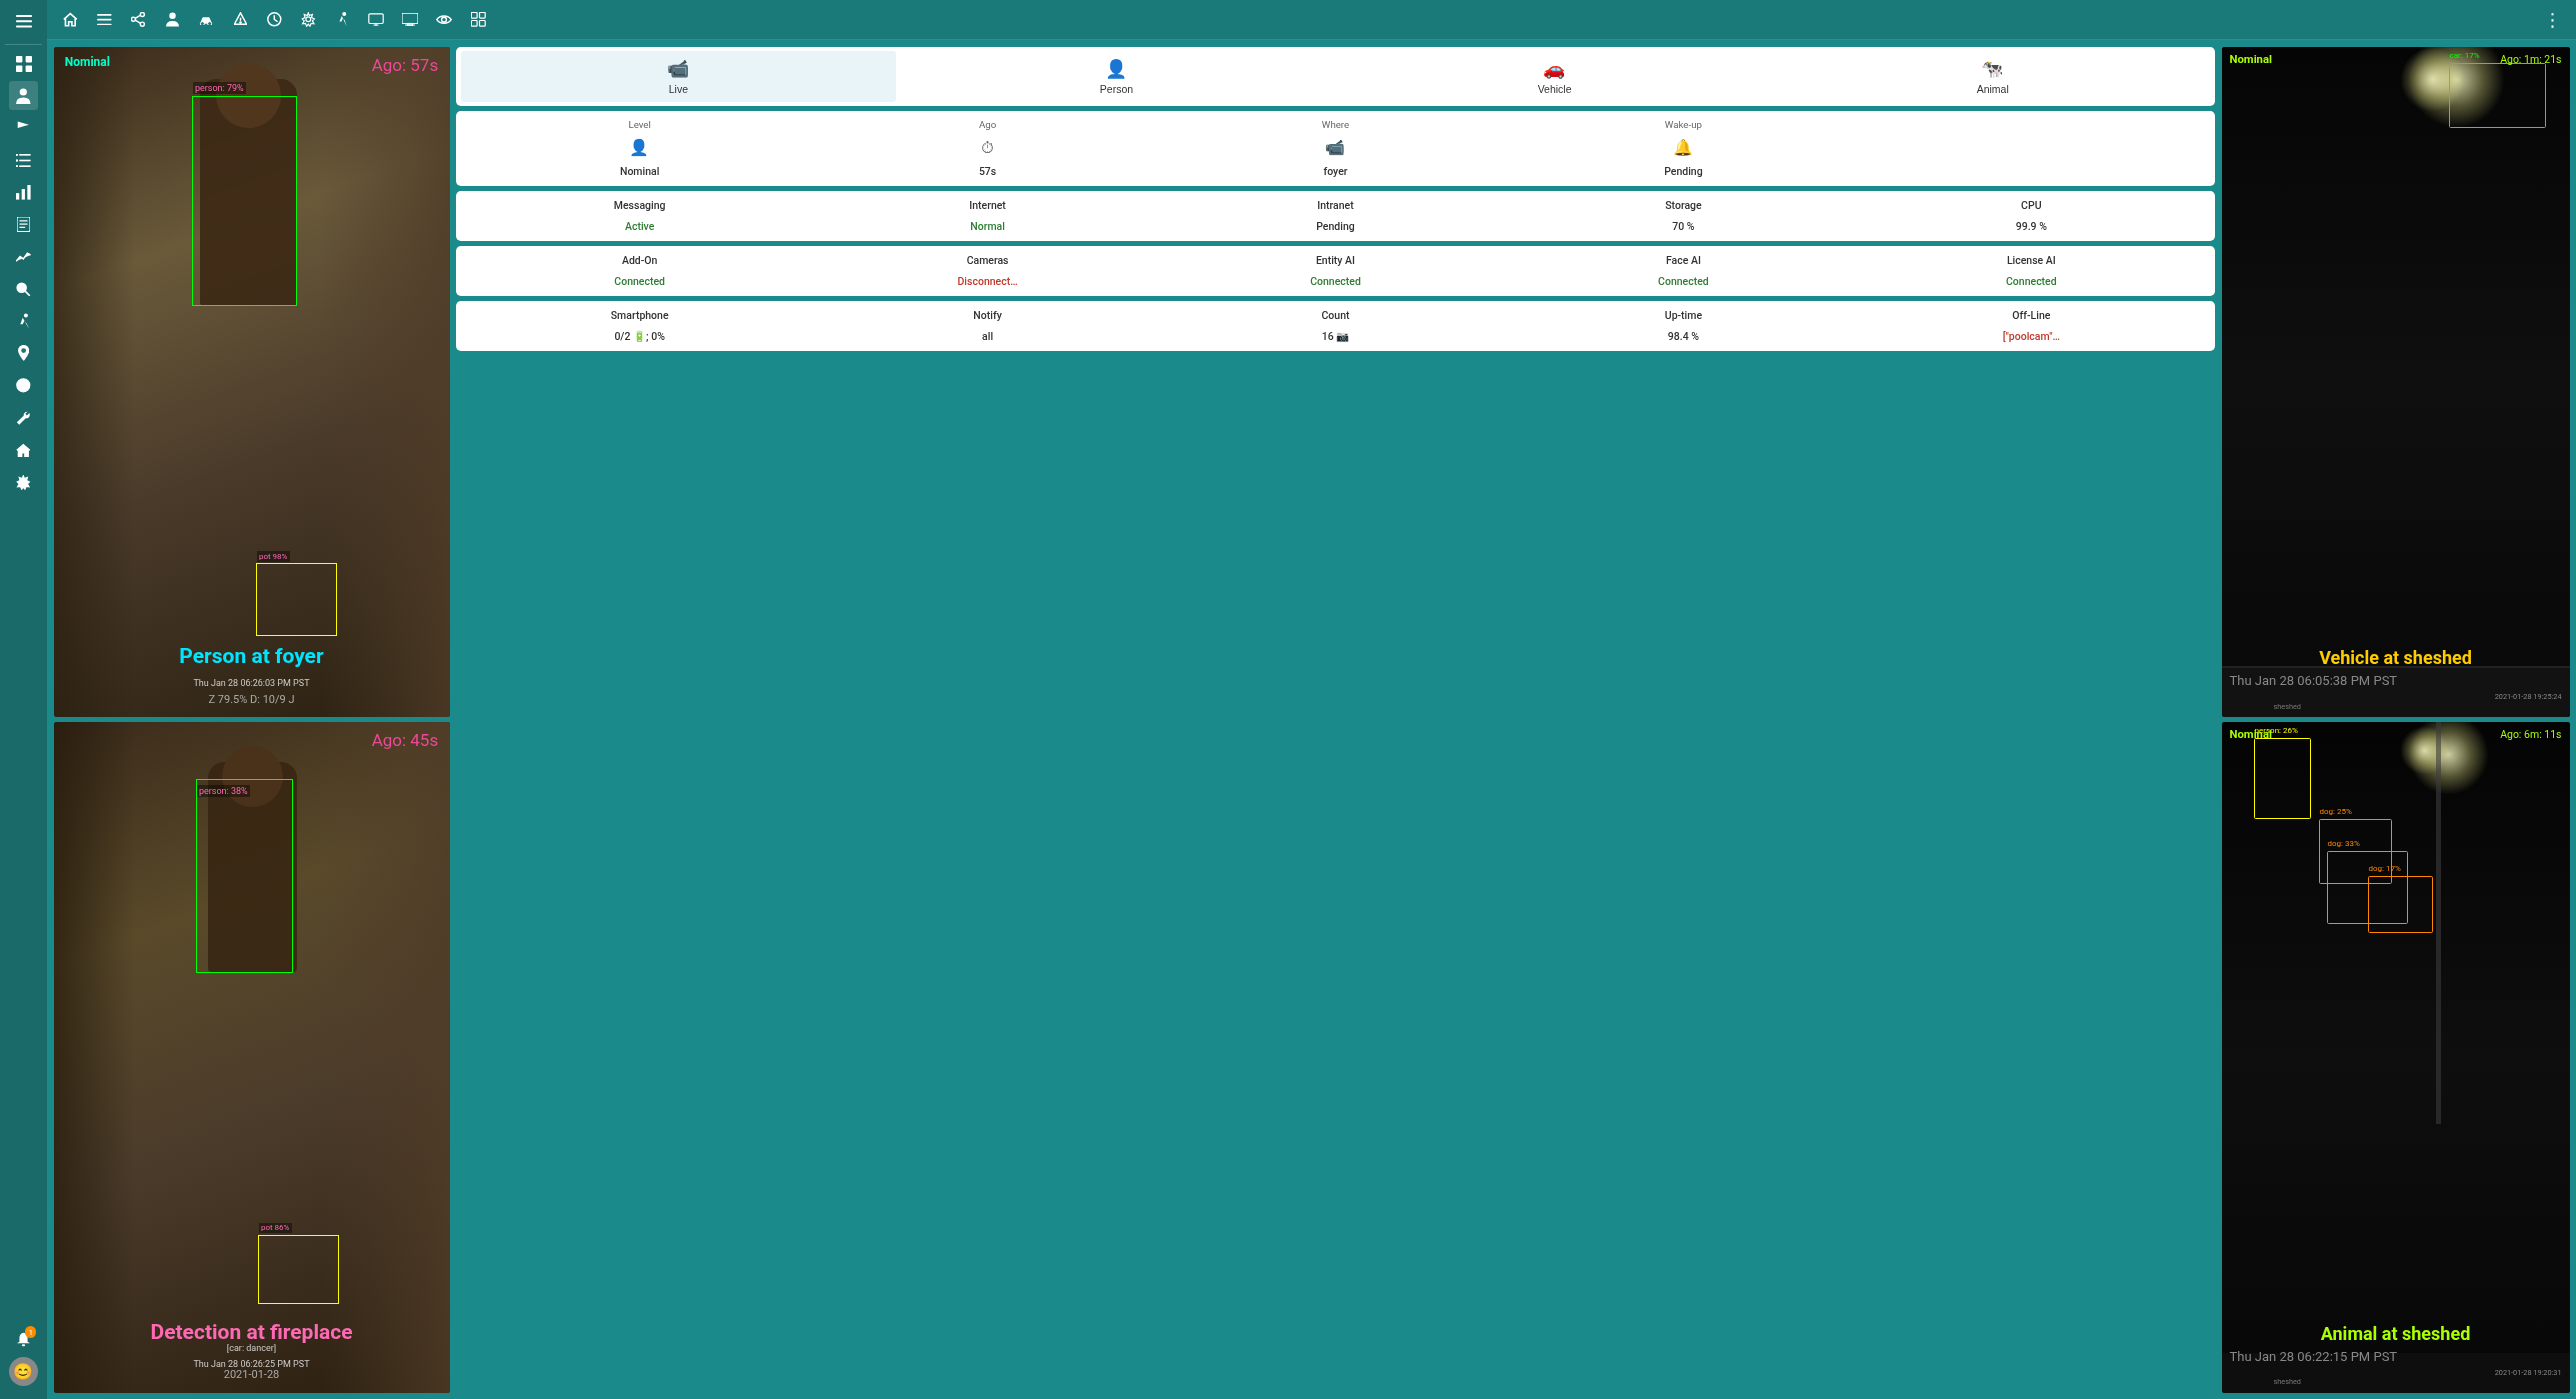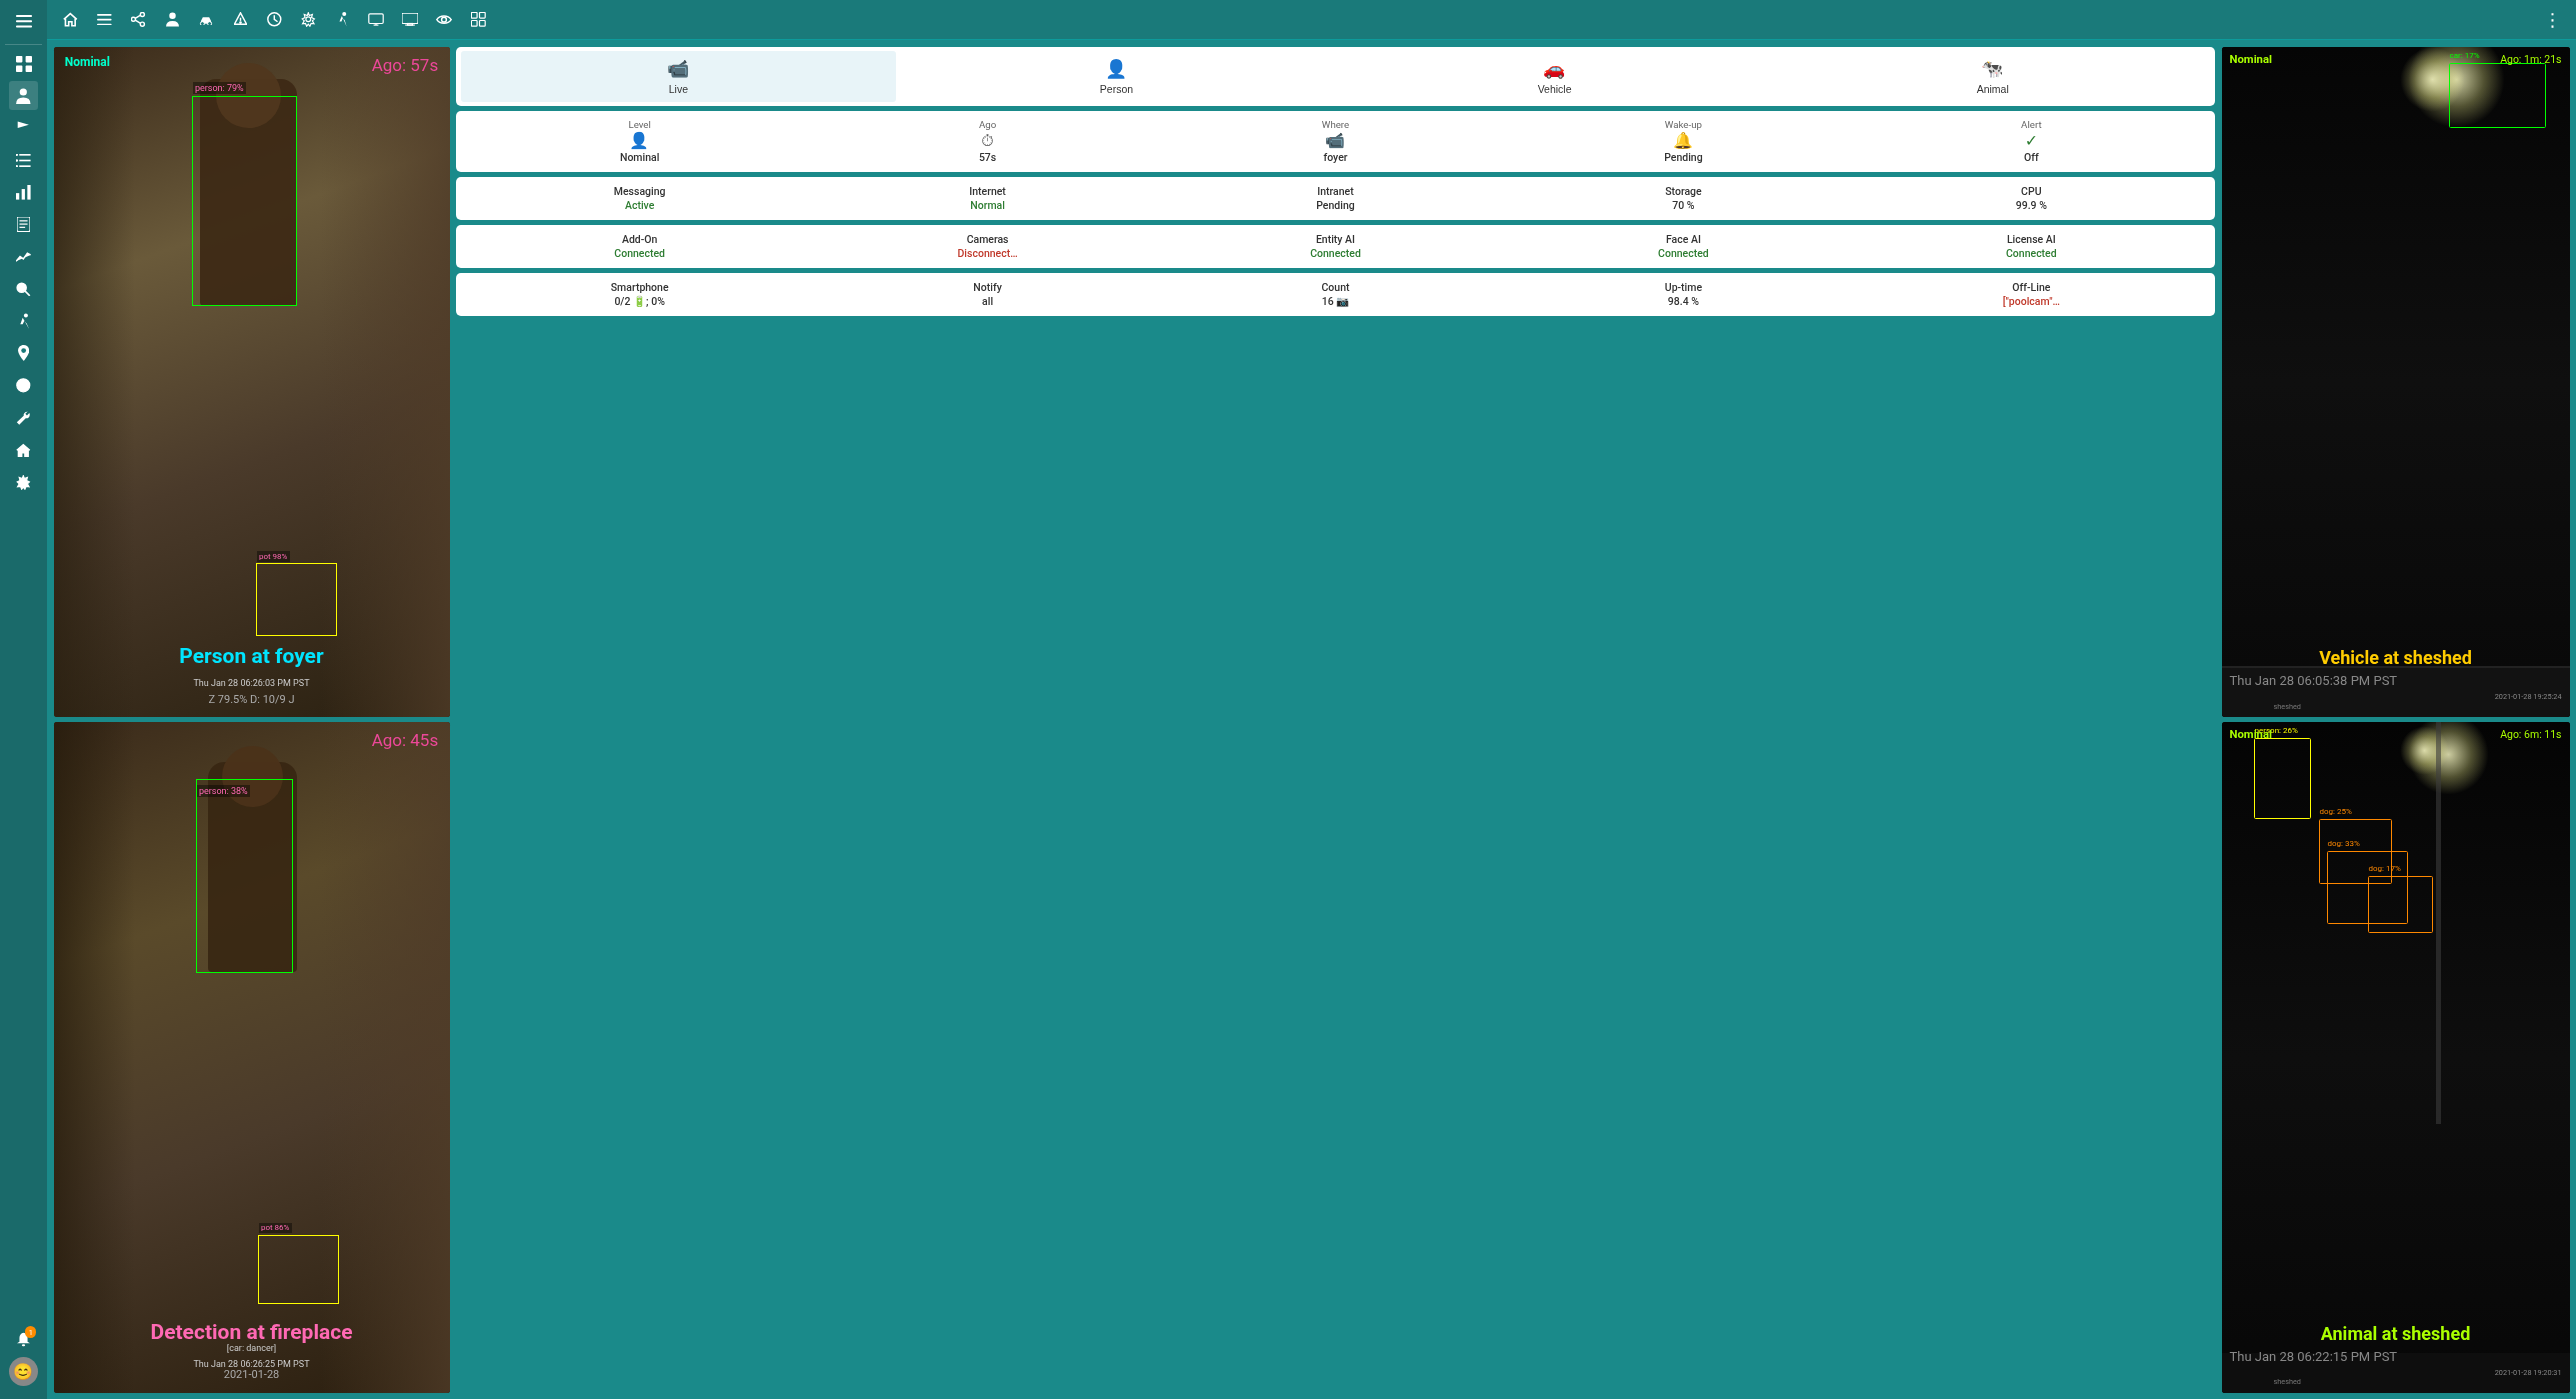--- a/index.html
+++ b/index.html
@@ -226,21 +226,21 @@
     }
     .info-grid {
       display: grid;
       grid-template-columns: repeat(5, 1fr);
       gap: 4.9px 3.2px;
     }
     .info-cell {
       display: flex;
       flex-direction: column;
       align-items: center;
-      gap: 1px;
+      gap: 8px;
     }
     .info-cell-header {
       font-size: 9.7px;
       color: #666;
       text-align: center;
     }
     .info-cell-icon {
       font-size: 16px;
       color: #555;
     }
@@ -644,25 +644,20 @@
           <div class="info-cell">
             <span class="info-cell-header">Where</span>
             <span class="info-cell-icon">📹</span>
             <span class="info-cell-value">foyer</span>
           </div>
           <div class="info-cell">
             <span class="info-cell-header">Wake-up</span>
             <span class="info-cell-icon">🔔</span>
             <span class="info-cell-value">Pending</span>
           </div>
-          <div class="info-cell">
-            <span class="info-cell-header">Alert</span>
-            <span class="info-cell-icon" style="color:#2e7d32;">✓</span>
-            <span class="info-cell-value">Off</span>
-          </div>
         </div>
       </div>
 
       <div class="info-card">
         <div class="info-grid">
           <div class="info-cell">
             <span class="info-cell-value">Messaging</span>
             <span class="info-cell-value green">Active</span>
           </div>
           <div class="info-cell">

